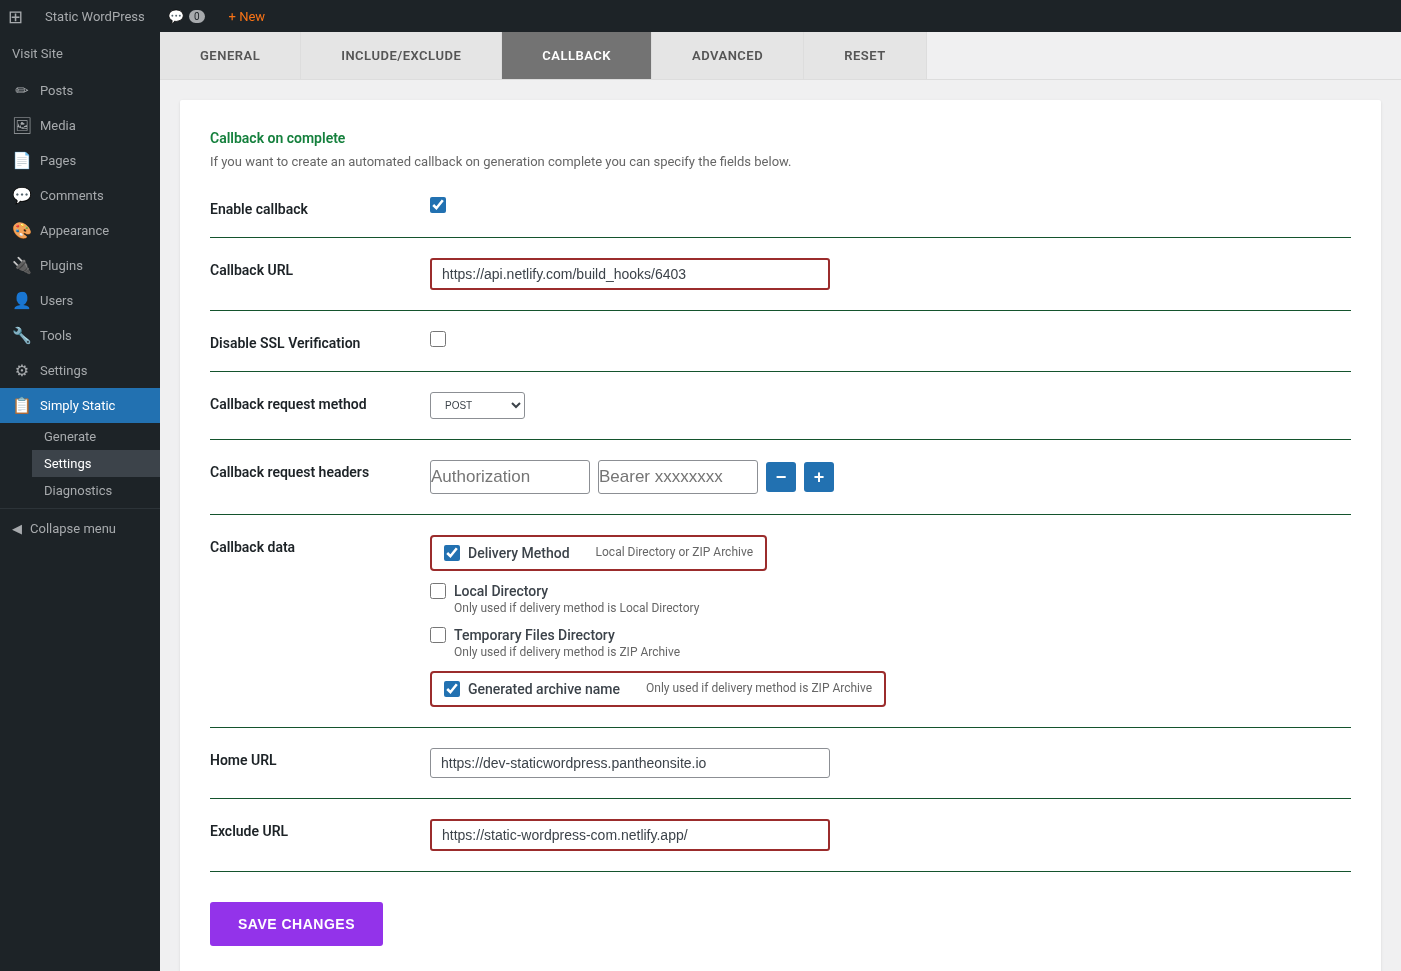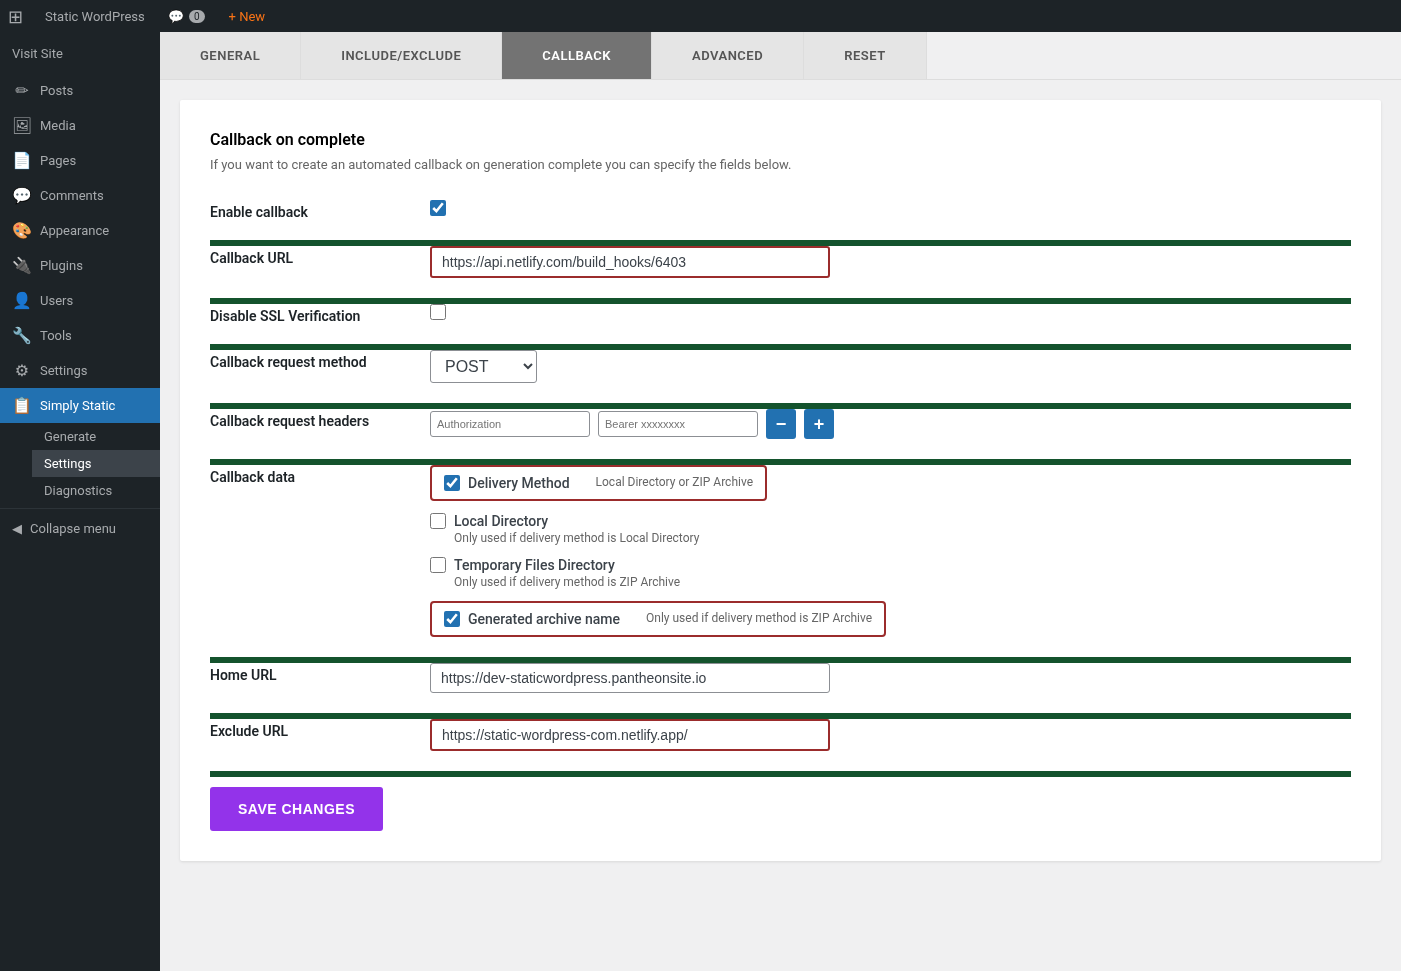--- a/index.html
+++ b/index.html
@@ -80,29 +80,30 @@
 
     
     .content {
       background: #fff;
       margin: 20px;
       padding: 30px;
       border-radius: 2px;
       box-shadow: 0 1px 3px rgba(0,0,0,0.1);
     }
 
-    .section-title { font-size: 16px; font-weight: 600; color: #000000; margin-bottom: 8px; }
+    .section-title { font-size: 14px; font-weight: 600; color: #15803d; margin-bottom: 8px; }
     .section-desc { font-size: 13px; color: #666; margin-bottom: 28px; }
 
     
     .form-row {
       display: flex;
       align-items: flex-start;
+      margin-bottom: 20px;
       padding-bottom: 20px;
-      border-bottom: 6px solid #14532d;
+      border-bottom: 1px solid #14532d;
     }
     .form-label {
       width: 220px;
       flex-shrink: 0;
       font-size: 14px;
       font-weight: 600;
       color: #1d2327;
       padding-top: 4px;
     }
     .form-field { flex: 1; }
@@ -119,37 +120,37 @@
       padding: 6px 10px;
       border: 1px solid #8c8f94;
       border-radius: 3px;
       font-size: 14px;
       color: #3c434a;
     }
     .text-input.highlighted { border-color: #9b2c2c; border-width: 2px; }
 
     
     .select-input {
-      padding: 6px 12px 6px 10px;
+      padding: 6px 24px 6px 10px;
       border: 1px solid #8c8f94;
       border-radius: 3px;
-      font-size: 16px;
+      font-size: 10px;
       color: #3c434a;
       background: #fff;
       cursor: pointer;
       appearance: auto;
     }
 
     
     .headers-row { display: flex; align-items: center; gap: 8px; flex-wrap: wrap; }
     .header-input {
-      padding: 6px 6px;
+      padding: 6px 0;
       border: 1px solid #8c8f94;
       border-radius: 3px;
-      font-size: 11px;
+      font-size: 17px;
       color: #3c434a;
       width: 160px;
     }
 
     .btn-small {
       width: 30px; height: 30px;
       border-radius: 3px;
       border: none;
       cursor: pointer;
       font-size: 18px;

